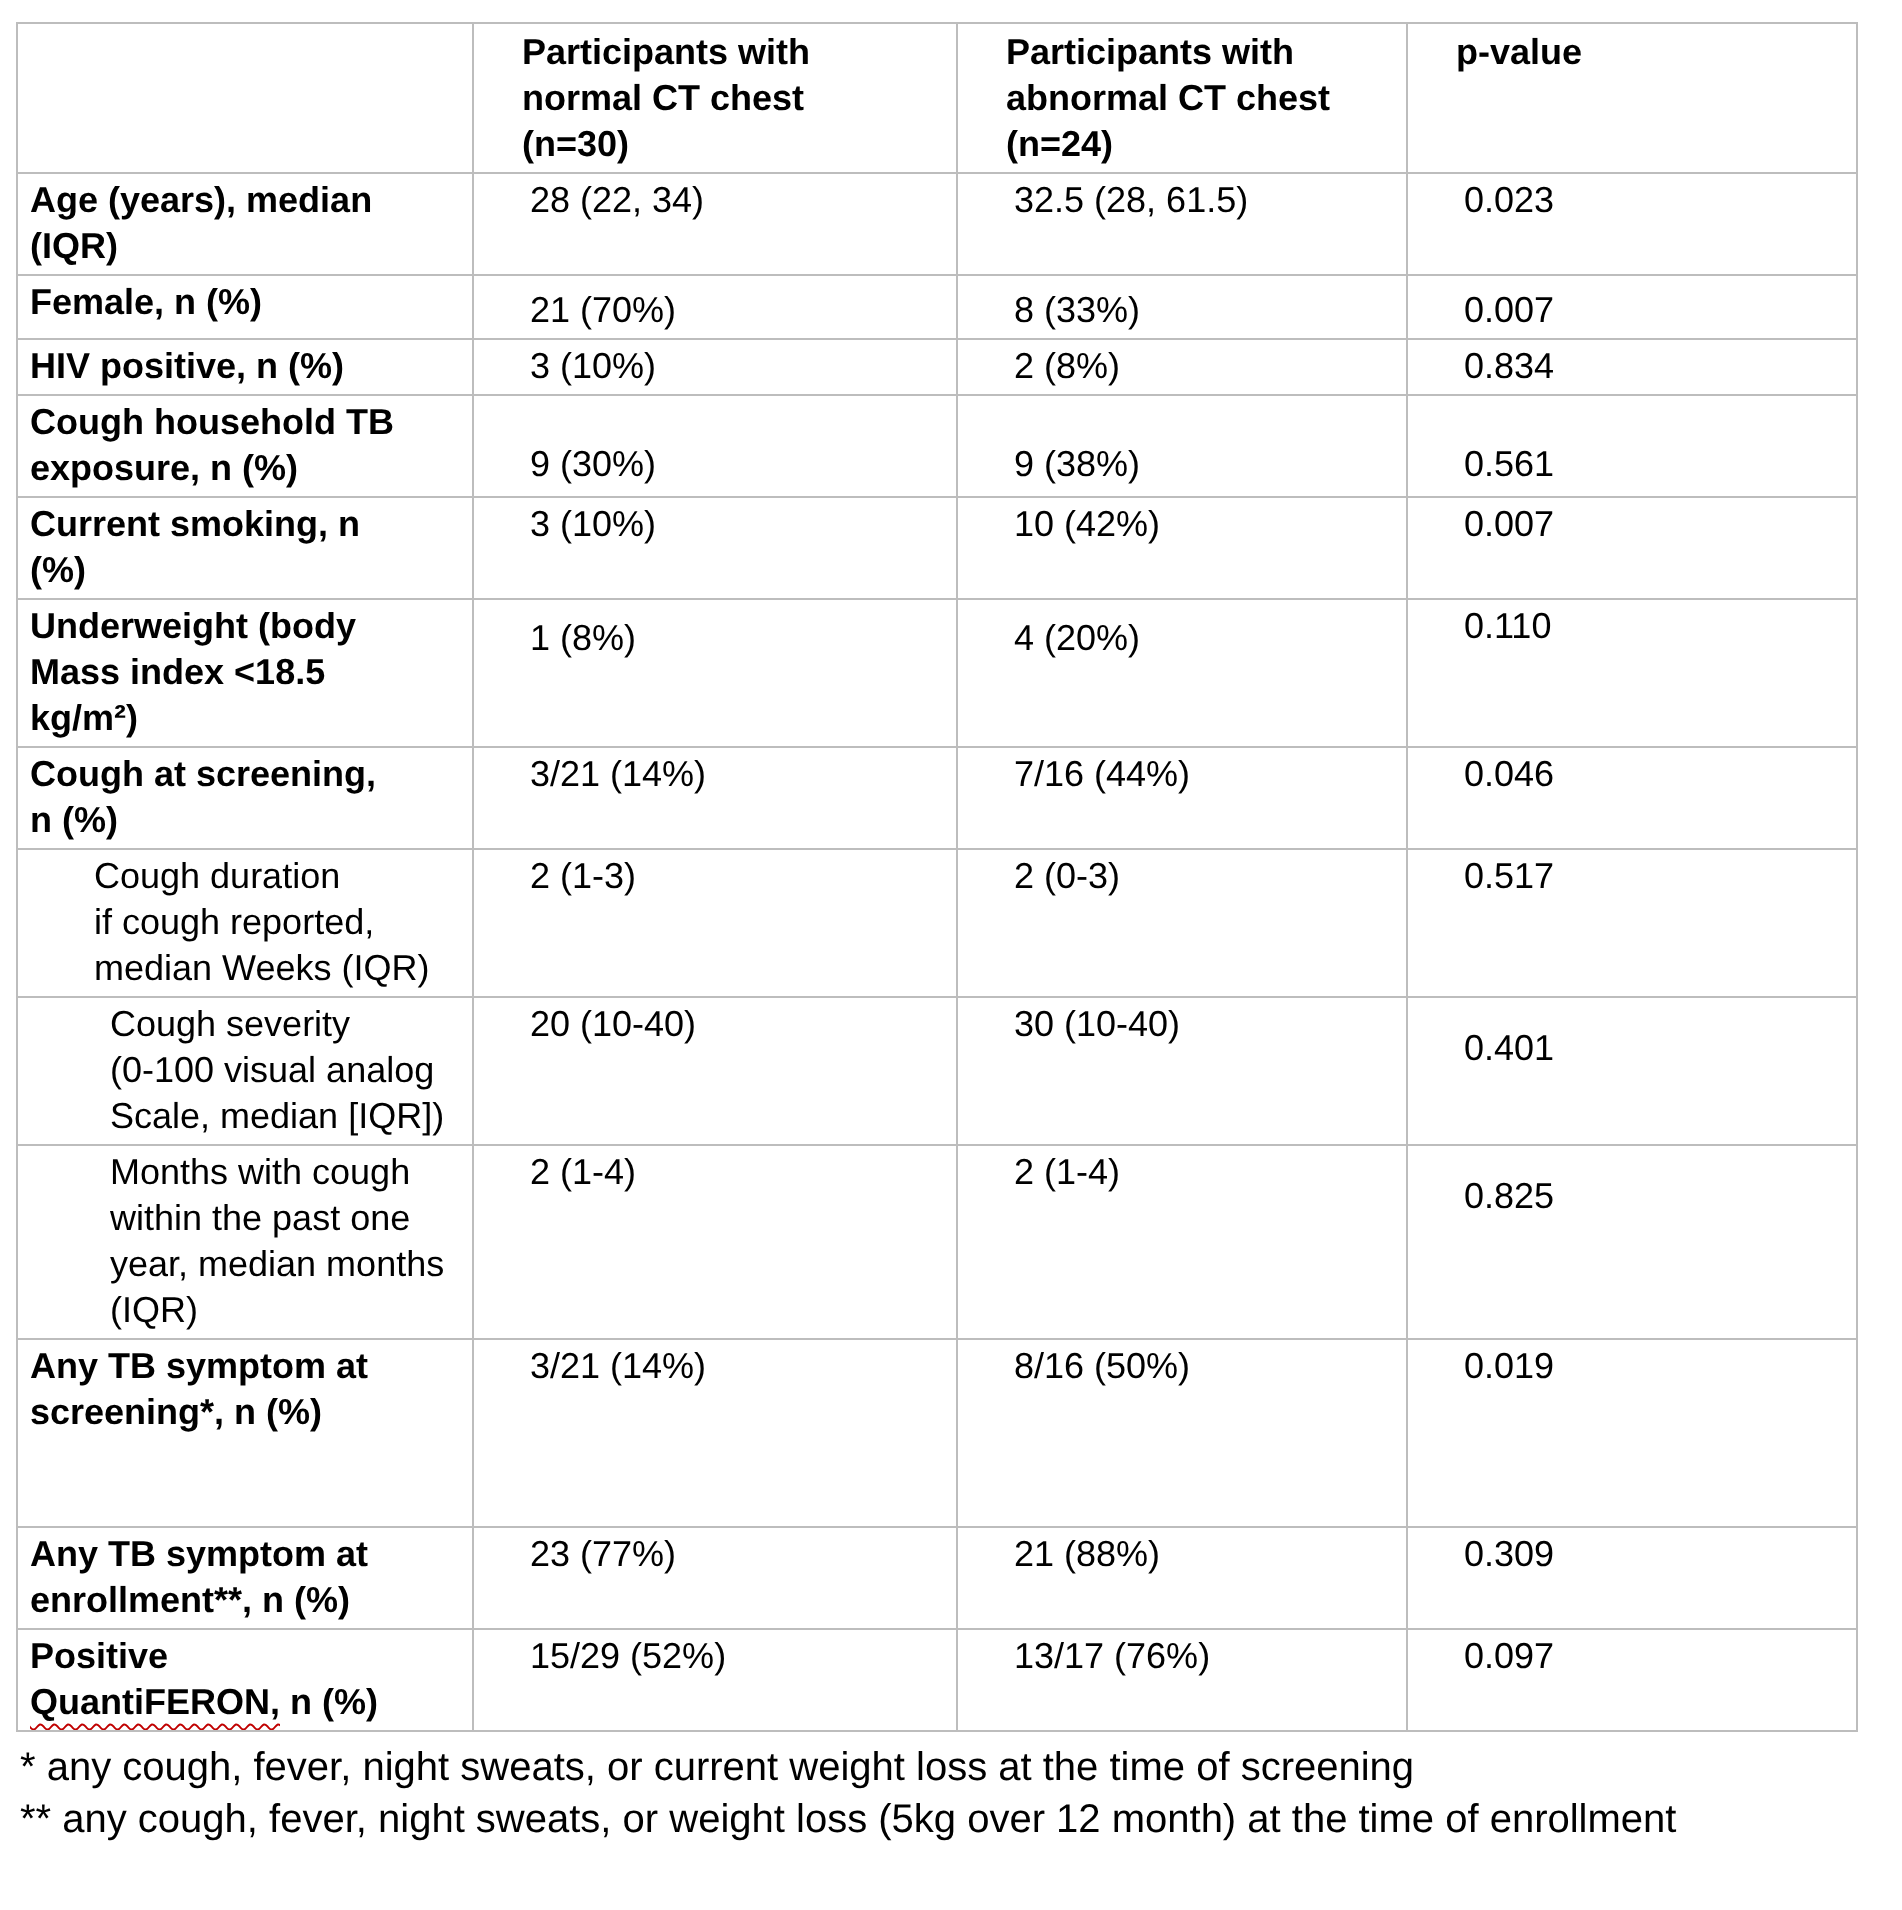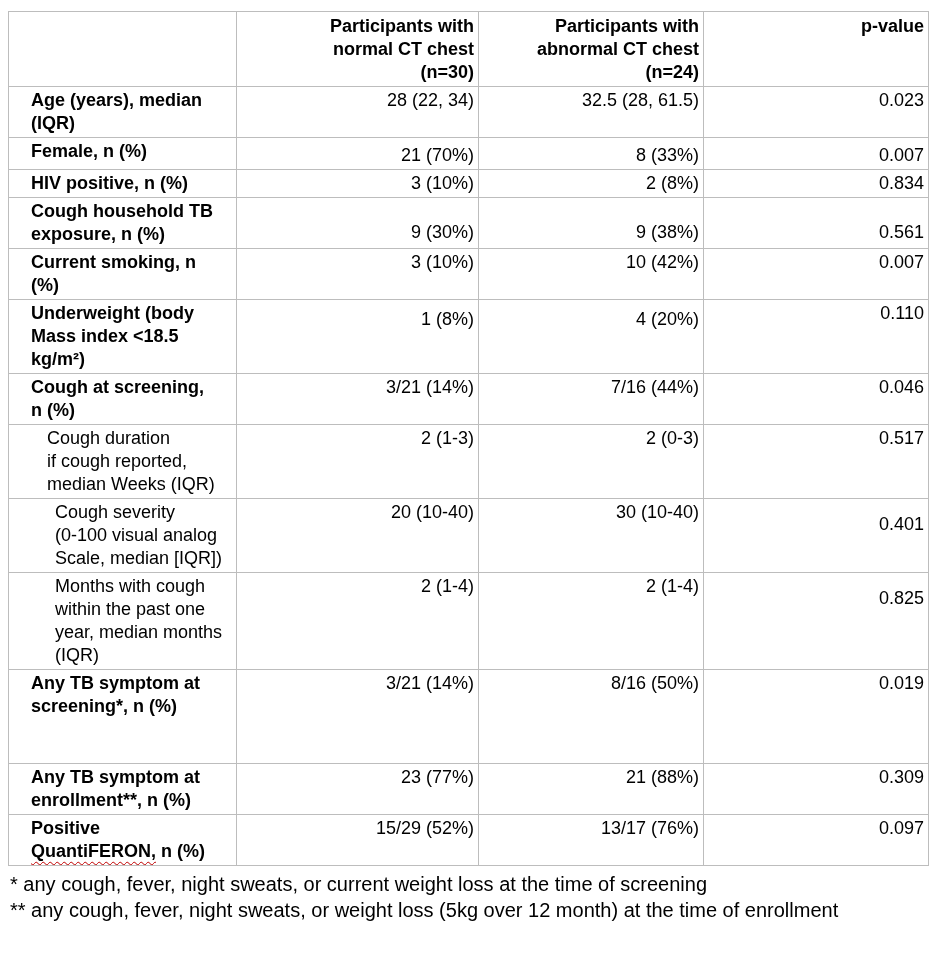--- a/index.html
+++ b/index.html
@@ -23,33 +23,33 @@
   .char-table th, .char-table td {
     border: 1px solid #bdbdbd;
     vertical-align: top;
     padding: 2px 4px;
     font-size: 18px;
     line-height: 23px;
     overflow: hidden;
   }
   .char-table th {
     font-weight: bold;
-    text-align: right;
+    text-align: left;
     white-space: pre-line;
     padding-top: 3px;
     height: 69px;
     padding-left: 24px;
   }
   td.lbl {
     font-weight: bold;
     text-align: left;
     white-space: pre-line;
-    padding-left: 22px;
-  }
-  td.val { text-align: right; font-weight: normal; padding-left: 28px; }
+    padding-left: 6px;
+  }
+  td.val { text-align: left; font-weight: normal; padding-left: 28px; }
   tr.indent-sm td.lbl { font-weight: normal; padding-left: 38px; }
   tr.indent-md td.lbl { font-weight: normal; padding-left: 46px; }
 
   
   tbody tr:nth-child(1)  { height: 48px; }
   tbody tr:nth-child(2)  { height: 30px; }
   tbody tr:nth-child(3)  { height: 27px; }
   tbody tr:nth-child(4)  { height: 47px; }
   tbody tr:nth-child(5)  { height: 46px; }
   tbody tr:nth-child(6)  { height: 66px; }

